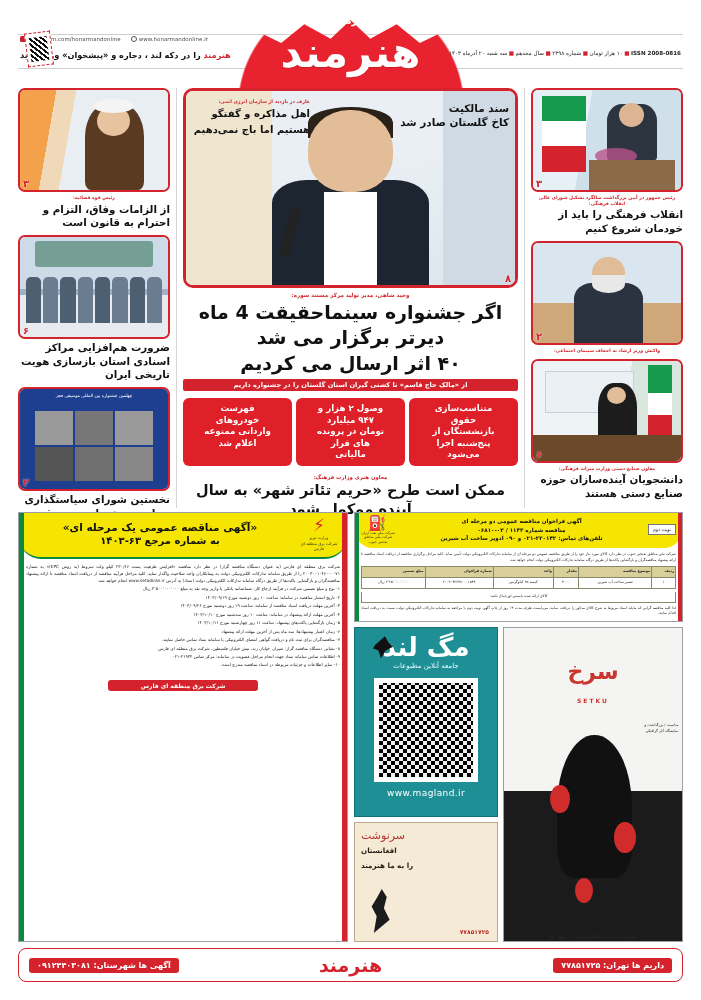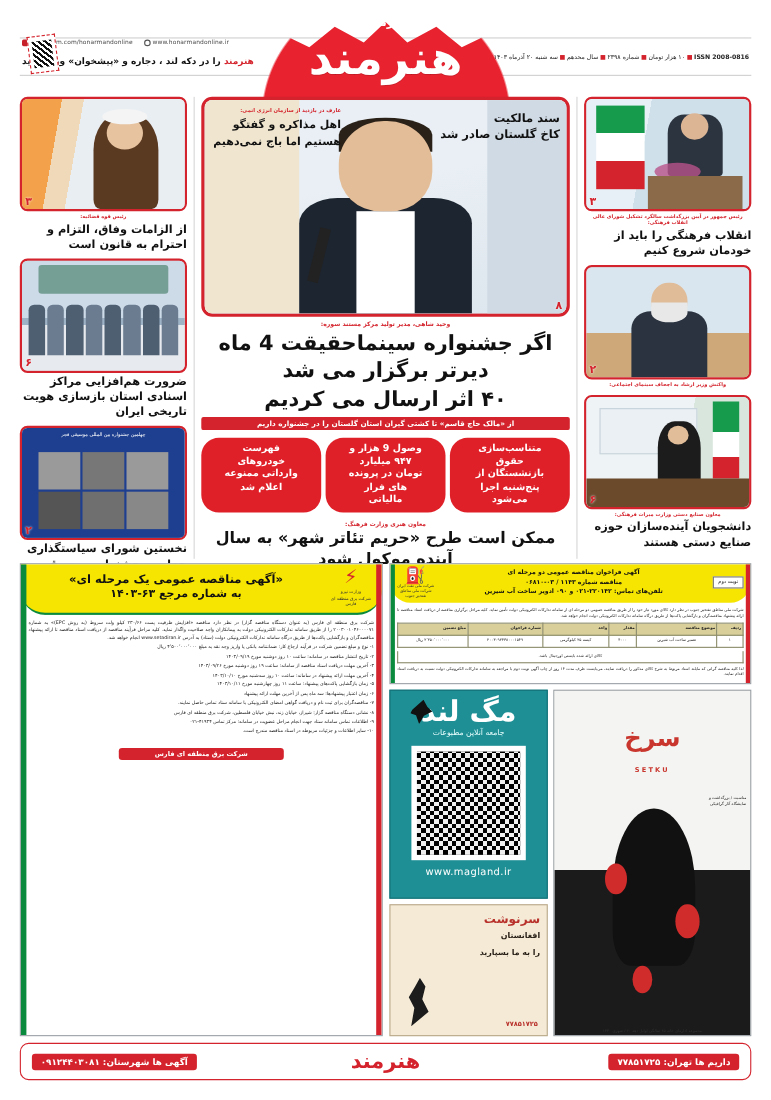--- a/index.html
+++ b/index.html
@@ -138,21 +138,21 @@
   .main-sub { margin-top:3px; background:#d4232c; color:#fff; font-size:6.6px; font-weight:bold;
      text-align:center; padding:2px 6px; border-radius:2px; }
 
   .overlay-left { position:absolute; left:6px; top:8px; width:118px; text-align:right; }
   .overlay-right { position:absolute; right:6px; top:10px; width:110px; text-align:right; }
   .ov-kicker { font-size:4.8px; color:#d4232c; font-weight:bold; line-height:1.3; }
   .ov-head { font-size:10px; font-weight:bold; color:#111; line-height:1.35; margin-top:2px; }
   .ov-head-r { font-size:10.5px; font-weight:bold; color:#111; line-height:1.35; }
 
   .redboxes { display:flex; gap:4px; margin-top:3px; }
-  .redbox { flex:1; background:#e02029; color:#fff; border-radius:16px; padding:5px 20px;
+  .redbox { flex:1; background:#e02029; color:#fff; border-radius:6px; padding:5px 20px;
      text-align:center; font-size:8.6px; font-weight:bold; line-height:1.35; }
 
   .bottom-banner { margin-top:4px; }
   .bb-kicker { text-align:center; font-size:5.4px; color:#d4232c; font-weight:bold; }
   .bb-head { text-align:center; font-size:14.5px; font-weight:bold; color:#111; line-height:1.3; margin-top:1px; }
 
   
   .adsrow { position:absolute; top:512px; left:18px; right:18px; bottom:58px; display:flex; gap:6px; }
   .ad-left { width:330px; border:1px solid #9aa0a6; background:#fff; position:relative; overflow:hidden; }
   .ad-right { flex:1; display:flex; flex-direction:column; gap:5px; }
@@ -210,22 +210,22 @@
   .mag-sub { text-align:center; font-size:7px; color:#eaffff; letter-spacing:2px; margin-top:2px; }
   .qr { margin:8px auto 0; width:104px; height:104px; background:#fff; padding:5px; }
   .qr-inner { width:100%; height:100%;
      background-image:
        repeating-linear-gradient(90deg,#111 0 4px, #fff 4px 8px),
        repeating-linear-gradient(0deg,#111 0 4px, #fff 4px 8px);
      background-blend-mode: difference; }
   .mag-url { text-align:center; color:#fff; font-size:9px; margin-top:6px; letter-spacing:.4px; }
 
   .poem-ad { flex:1; border:1px solid #b9a98a; background:#f4ead6; position:relative; overflow:hidden; padding:6px; }
-  .poem-title { text-align:right; font-size:11px; font-weight:bold; color:#b8312b; }
-  .poem-line { text-align:right; font-size:7.2px; color:#2a2118; line-height:1.65; margin-top:3px; font-weight:bold; }
+  .poem-title { text-align:left; font-size:11px; font-weight:normal; color:#b8312b; }
+  .poem-line { text-align:left; font-size:7.2px; color:#2a2118; line-height:1.65; margin-top:3px; font-weight:bold; }
   .poem-quill { position:absolute; left:8px; bottom:8px; width:36px; height:44px; background:#1c1c1c;
      clip-path:polygon(52% 0%, 66% 18%, 58% 44%, 74% 70%, 30% 100%, 38% 62%, 24% 40%, 40% 18%); }
   .poem-phone { position:absolute; right:8px; bottom:6px; font-size:6px; color:#b8312b; font-weight:bold; }
 
   
   .footer { position:absolute; left:18px; right:18px; bottom:12px; height:40px; }
   .footer-box { border:1.5px solid #d4232c; border-radius:8px; height:34px; display:flex;
      align-items:center; justify-content:space-between; padding:0 10px; position:relative; }
   .f-chip { background:#d4232c; color:#fff; font-size:8px; font-weight:bold; padding:3px 8px; border-radius:3px; }
   .f-logo { position:absolute; left:50%; transform:translateX(-50%); font-size:19px; font-weight:bold; color:#d4232c; letter-spacing:-1px; }
@@ -345,21 +345,21 @@
           <span class="pnum" style="left:auto;right:4px;">۸</span>
         </div>
         <div class="main-kicker">وحید شاهی، مدیر تولید مرکز مستند سوره:</div>
         <div class="main-headline">اگر جشنواره سینماحقیقت 4 ماه دیرتر برگزار می شد</div>
         <div class="main-headline">۴۰ اثر ارسال می کردیم</div>
         <div class="main-sub">از «مالک حاج قاسم» تا کشتی گیران استان گلستان را در جشنواره داریم</div>
       </div>
 
       <div class="redboxes">
         <div class="redbox">متناسب‌سازی حقوق بازنشستگان از پنج‌شنبه اجرا می‌شود</div>
-        <div class="redbox">وصول 9 هزار و ۹۴۷ میلیارد تومان در پرونده های فرار مالیاتی</div>
+        <div class="redbox">وصول ۲ هزار و ۹۴۷ میلیارد تومان در پرونده های فرار مالیاتی</div>
         <div class="redbox">فهرست خودروهای وارداتی ممنوعه اعلام شد</div>
       </div>
 
       <div class="bottom-banner">
         <div class="bb-kicker">معاون هنری وزارت فرهنگ:</div>
         <div class="bb-head">ممکن است طرح «حریم تئاتر شهر» به سال آینده موکول شود</div>
       </div>
     </div>
 
     <div class="vrule"></div>
@@ -487,21 +487,21 @@
             <div class="mag-sub">جامعه آنلاین مطبوعات</div>
             <div class="qr">
               <div class="qr-inner"></div>
             </div>
             <div class="mag-url">www.magland.ir</div>
           </div>
 
           <div class="poem-ad">
             <div class="poem-title">سرنوشت</div>
             <div class="poem-line">افغانستان</div>
-            <div class="poem-line">را به ما بسپارید</div>
+            <div class="poem-line">را به ما هنرمند</div>
             <i class="poem-quill"></i>
             <div class="poem-phone">۷۷۸۵۱۷۲۵</div>
           </div>
         </div>
       </div>
     </div>
 
     <div class="ad-left">
       <div class="ad-head-green-l"></div>
       <div class="ad-head-green-r"></div>

